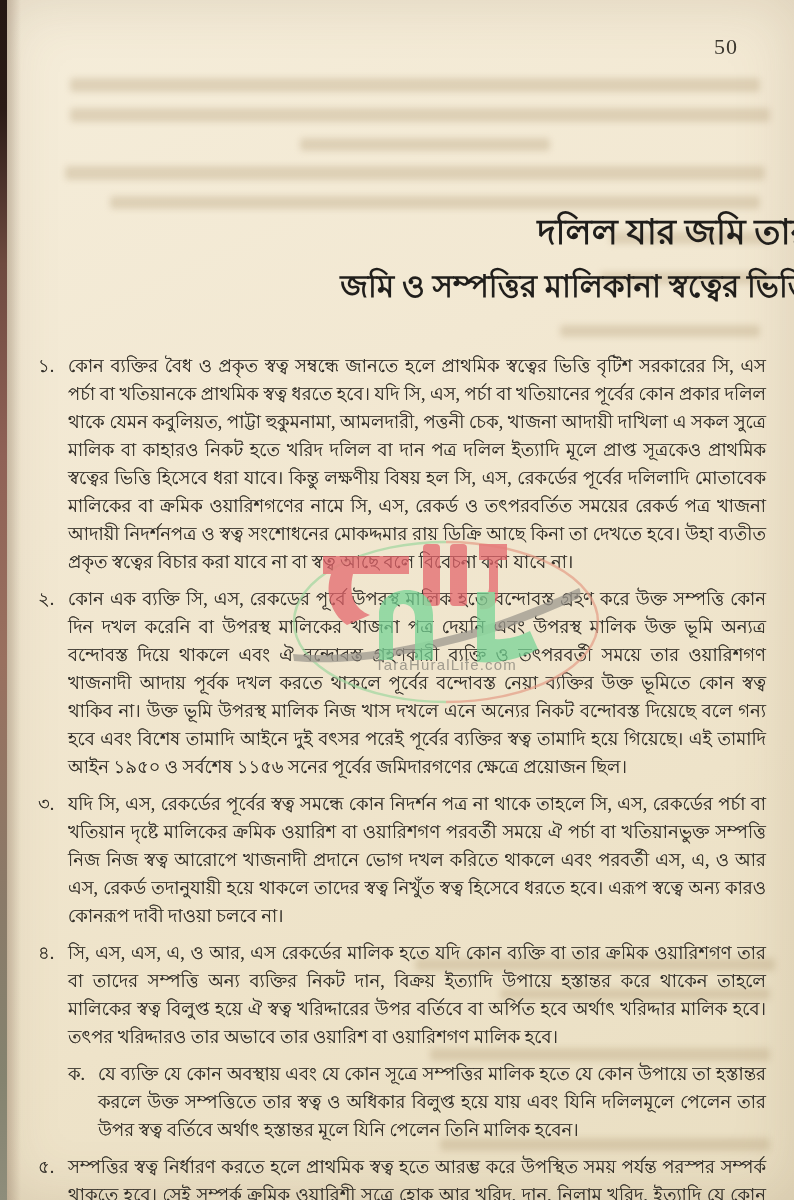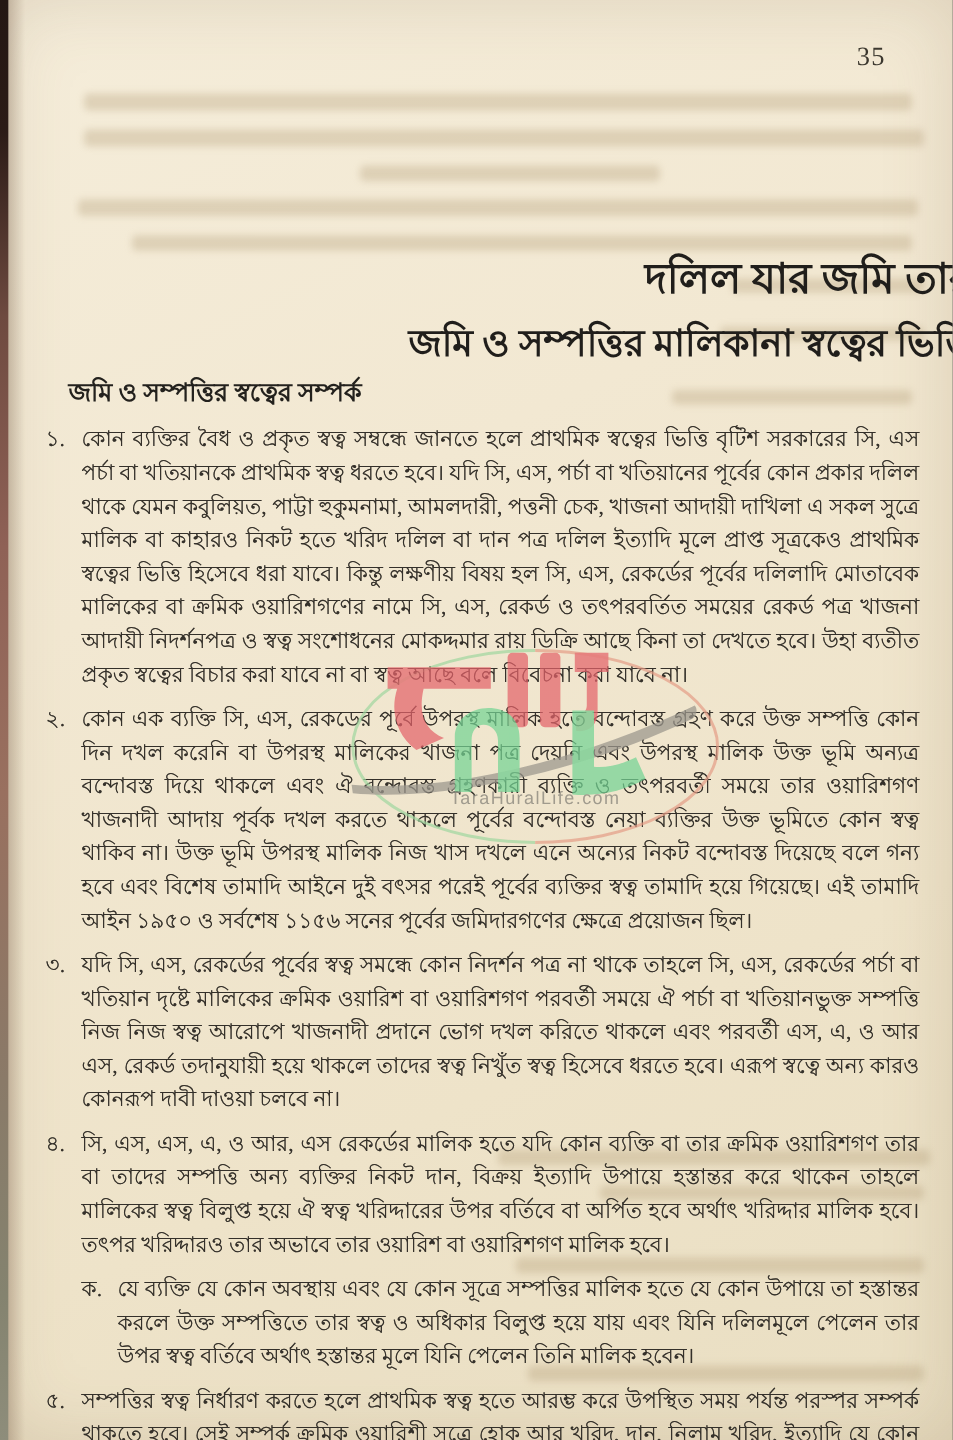--- a/index.html
+++ b/index.html
@@ -65,28 +65,27 @@
   <div class="ghost" style="left:65px;top:166px;width:700px;height:14px;"></div>
   <div class="ghost" style="left:110px;top:196px;width:650px;height:13px;"></div>
   <div class="ghost" style="left:610px;top:232px;width:160px;height:12px;"></div>
   <div class="ghost" style="left:600px;top:272px;width:170px;height:12px;"></div>
   <div class="ghost" style="left:560px;top:325px;width:200px;height:12px;"></div>
   <div class="ghost" style="left:415px;top:958px;width:360px;height:13px;"></div>
   <div class="ghost" style="left:500px;top:988px;width:270px;height:12px;"></div>
   <div class="ghost" style="left:430px;top:1048px;width:340px;height:13px;"></div>
   <div class="ghost" style="left:440px;top:1138px;width:330px;height:13px;"></div>
 
-  <div class="page-number">35</div>
+  <div class="page-number">50</div>
 
   <div class="title-block">
     <div class="main-title">দলিল যার জমি তার</div>
     <div class="subtitle">জমি ও সম্পত্তির মালিকানা স্বত্বের ভিত্তি</div>
   </div>
 
-  <div class="section-heading">জমি ও সম্পত্তির স্বত্বের সম্পর্ক</div>
 
   <div class="body-text">
     <div class="para">
       <span class="marker">১.</span>
       <span class="ptext">কোন ব্যক্তির বৈধ ও প্রকৃত স্বত্ব সম্বন্ধে জানতে হলে প্রাথমিক স্বত্বের ভিত্তি বৃটিশ সরকারের সি, এস পর্চা বা খতিয়ানকে প্রাথমিক স্বত্ব ধরতে হবে। যদি সি, এস, পর্চা বা খতিয়ানের পূর্বের কোন প্রকার দলিল থাকে যেমন কবুলিয়ত, পাট্টা হুকুমনামা, আমলদারী, পত্তনী চেক, খাজনা আদায়ী দাখিলা এ সকল সুত্রে মালিক বা কাহারও নিকট হতে খরিদ দলিল বা দান পত্র দলিল ইত্যাদি মূলে প্রাপ্ত সূত্রকেও প্রাথমিক স্বত্বের ভিত্তি হিসেবে ধরা যাবে। কিন্তু লক্ষণীয় বিষয় হল সি, এস, রেকর্ডের পূর্বের দলিলাদি মোতাবেক মালিকের বা ক্রমিক ওয়ারিশগণের নামে সি, এস, রেকর্ড ও তৎপরবর্তিত সময়ের রেকর্ড পত্র খাজনা আদায়ী নিদর্শনপত্র ও স্বত্ব সংশোধনের মোকদ্দমার রায় ডিক্রি আছে কিনা তা দেখতে হবে। উহা ব্যতীত প্রকৃত স্বত্বের বিচার করা যাবে না বা স্বত্ব আছে বলে বিবেচনা করা যাবে না।</span>
     </div>
     <div class="para">
       <span class="marker">২.</span>
       <span class="ptext">কোন এক ব্যক্তি সি, এস, রেকডের পূর্বে উপরস্থ মালিক হতে বন্দোবস্ত গ্রহণ করে উক্ত সম্পত্তি কোন দিন দখল করেনি বা উপরস্থ মালিকের খাজনা পত্র দেয়নি এবং উপরস্থ মালিক উক্ত ভূমি অন্যত্র বন্দোবস্ত দিয়ে থাকলে এবং ঐ বন্দোবস্ত গ্রহণকারী ব্যক্তি ও তৎপরবর্তী সময়ে তার ওয়ারিশগণ খাজনাদী আদায় পূর্বক দখল করতে থাকলে পূর্বের বন্দোবস্ত নেয়া ব্যক্তির উক্ত ভূমিতে কোন স্বত্ব থাকিব না। উক্ত ভূমি উপরস্থ মালিক নিজ খাস দখলে এনে অন্যের নিকট বন্দোবস্ত দিয়েছে বলে গন্য হবে এবং বিশেষ তামাদি আইনে দুই বৎসর পরেই পূর্বের ব্যক্তির স্বত্ব তামাদি হয়ে গিয়েছে। এই তামাদি আইন ১৯৫০ ও সর্বশেষ ১১৫৬ সনের পূর্বের জমিদারগণের ক্ষেত্রে প্রয়োজন ছিল।</span>
     </div>

